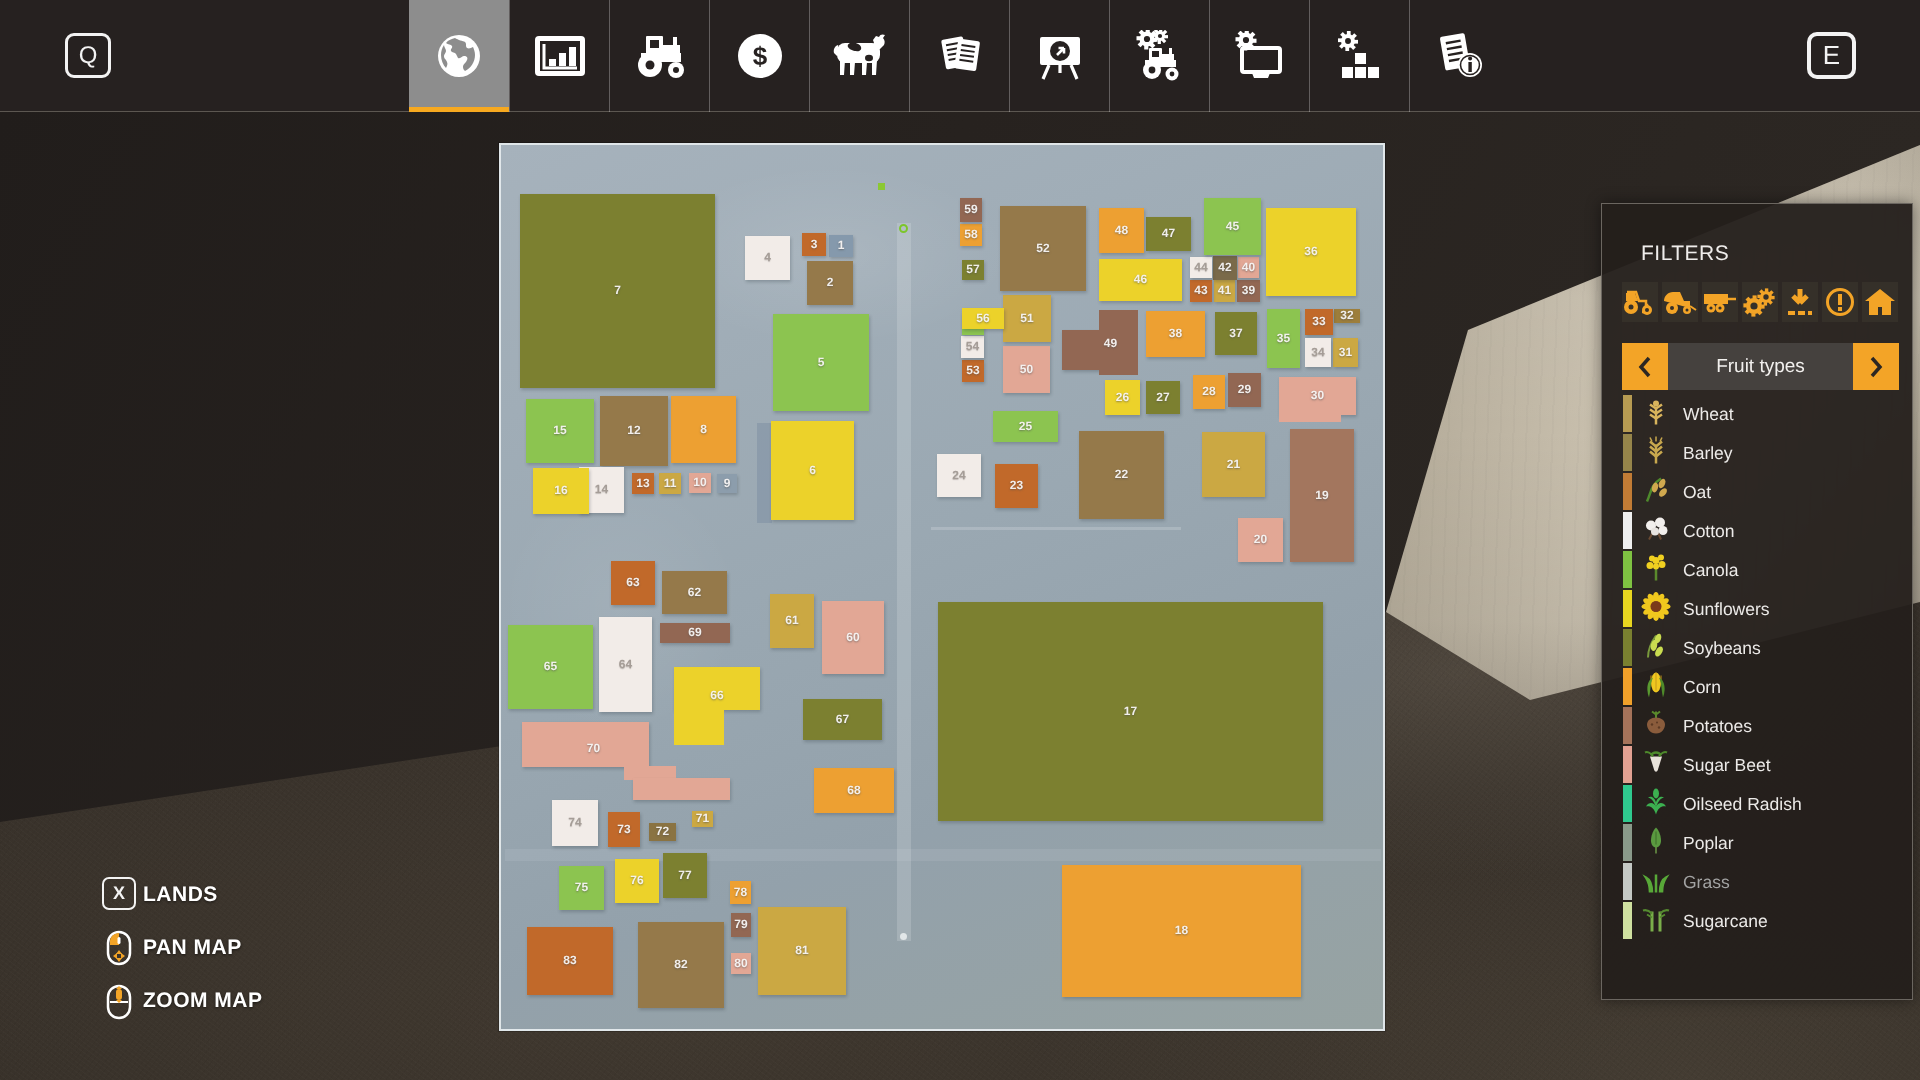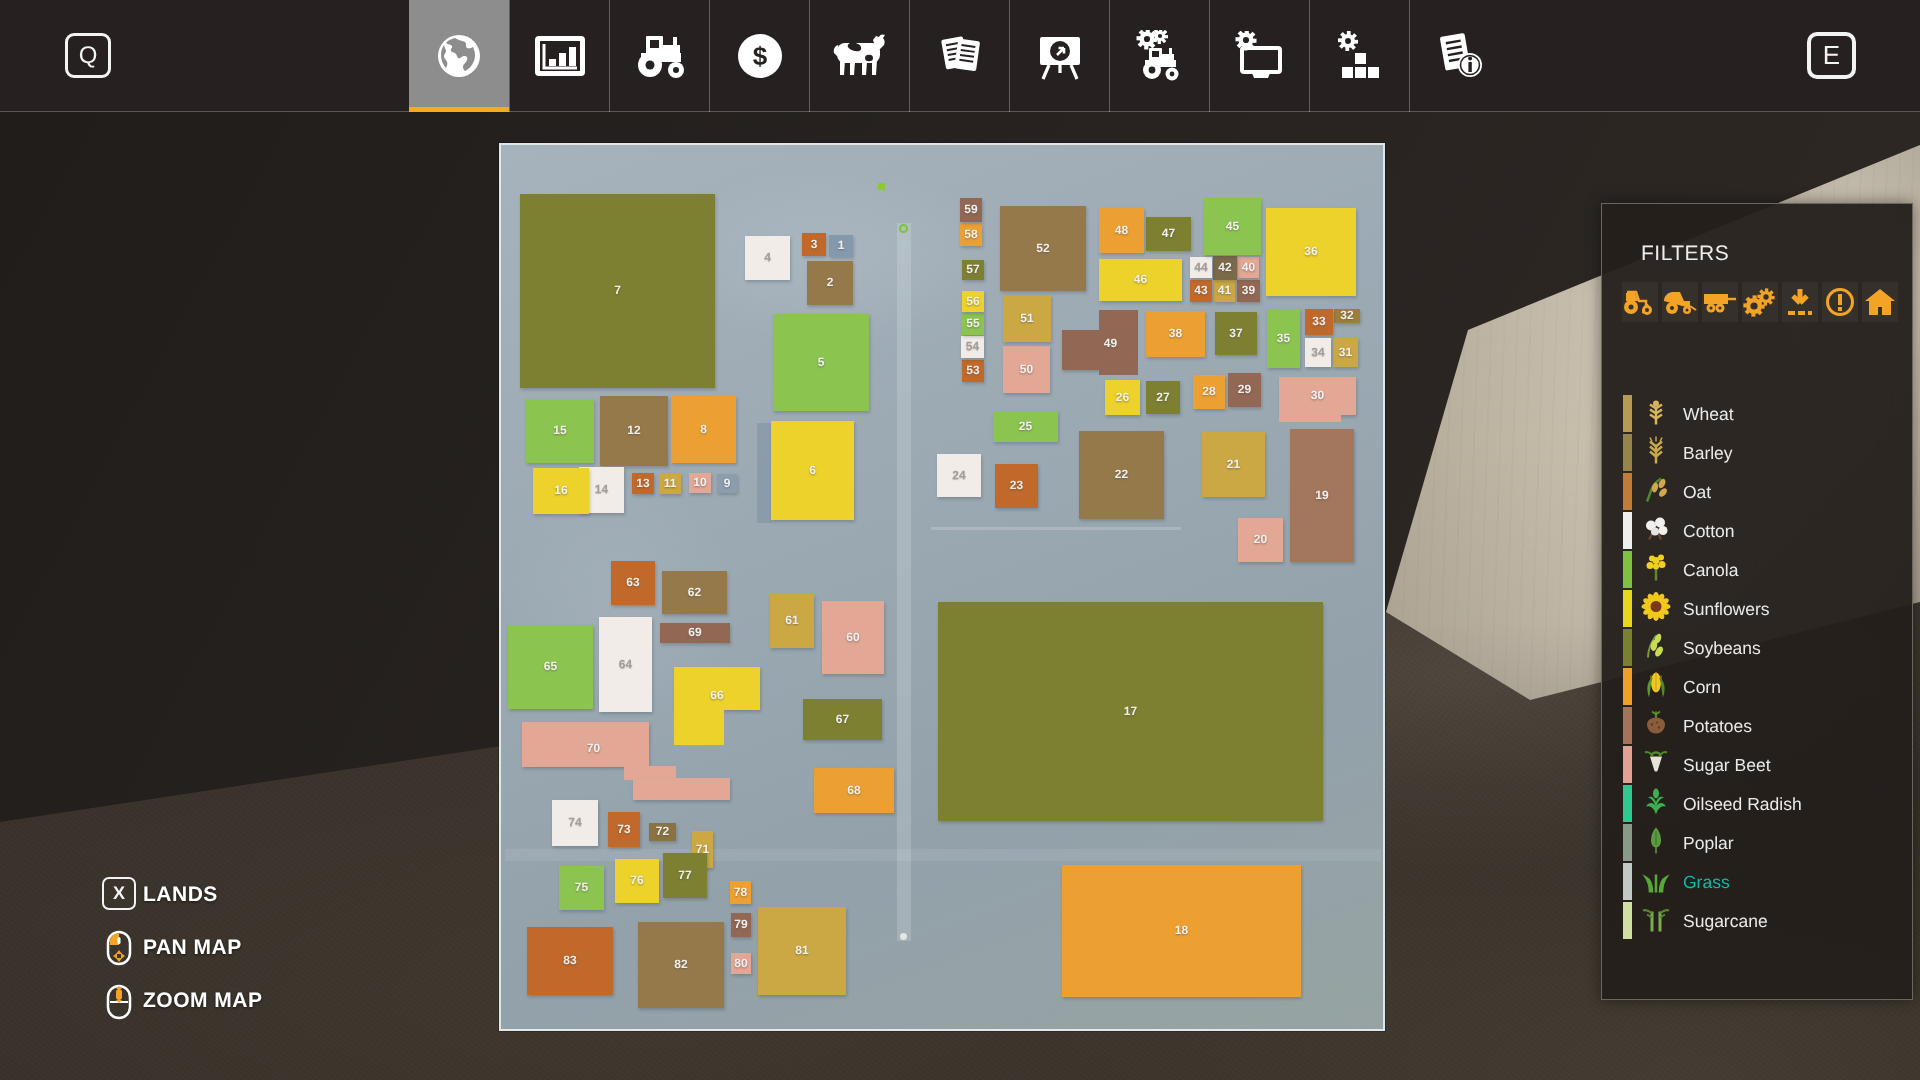--- a/index.html
+++ b/index.html
@@ -27,21 +27,21 @@
 #panel{position:absolute;transform:translateZ(0);left:1601px;top:203px;width:312px;height:797px;background:rgba(36,31,27,.95);border:1px solid #6b6660;box-shadow:0 0 14px rgba(0,0,0,.45)}
 #filters-title{position:absolute;left:39px;top:38px;font-size:21px;color:#efedeb;letter-spacing:.5px}
 .fcell{position:absolute;top:78px;width:36px;height:40px;background:#353029;display:flex;align-items:center;justify-content:center}
 #selector{position:absolute;left:20px;top:139px;width:277px;height:47px;background:#45413e}
 .selbtn{position:absolute;top:0;width:46px;height:47px;background:#f3a427;color:#2c2723;font-size:24px;font-weight:700;display:flex;align-items:center;justify-content:center}
 #seltext{position:absolute;width:100%;text-align:center;top:50%;transform:translateY(-50%);color:#f2f0ee;font-size:19px}
 .crow{position:absolute;left:20px;width:277px;height:39px}
 .cbar{position:absolute;left:1px;top:1px;width:9px;height:37px}
 .cico{position:absolute;left:19px;top:50%;transform:translateY(-50%)}
 .clab{position:absolute;left:61px;top:50%;transform:translateY(-50%);font-size:17.5px;color:#eceae8}
-.clab.dim{color:#14b8a6}
+.clab.dim{color:#a3a3a3}
 
 .help{position:absolute;transform:translateZ(0);color:#fff;font-weight:700;font-size:21px;letter-spacing:.5px;text-shadow:0 1px 3px rgba(0,0,0,.6)}
 
 </style></head><body>
 <div id="stage">
 
 <div id="wall"></div>
 
 <div id="floor"></div>
 
@@ -444,21 +444,21 @@
       </div>
 
 <div class="fld" style="left:460px;top:191px;width:23px;height:22px;background:#f2ece8">
         <div class="fn dk">54</div>
       </div>
 
 <div class="fld" style="left:461px;top:168px;width:22px;height:22px;background:#8cc450">
         <div class="fn">55</div>
       </div>
 
-<div class="fld" style="left:461px;top:146px;width:22px;height:21px;background:#ecd22a">
+<div class="fld" style="left:461px;top:163px;width:42px;height:21px;background:#ecd22a">
         <div class="fn">56</div>
       </div>
 
 <div class="fld" style="left:461px;top:115px;width:22px;height:20px;background:#7c8030">
         <div class="fn">57</div>
       </div>
 
 <div class="fld" style="left:459px;top:79px;width:22px;height:22px;background:#eda032">
         <div class="fn">58</div>
       </div>
@@ -496,21 +496,21 @@
       </div>
 
 <div class="fld" style="left:313px;top:623px;width:80px;height:45px;background:#eda032">
         <div class="fn">68</div>
       </div>
 
 <div class="fld" style="left:159px;top:478px;width:70px;height:20px;background:#926753">
         <div class="fn">69</div>
       </div>
 
-<div class="fld" style="left:191px;top:686px;width:21px;height:37px;background:#cba843">
+<div class="fld" style="left:191px;top:666px;width:21px;height:16px;background:#cba843">
         <div class="fn">71</div>
       </div>
 
 <div class="fld" style="left:148px;top:678px;width:27px;height:18px;background:#8a7342">
         <div class="fn">72</div>
       </div>
 
 <div class="fld" style="left:107px;top:667px;width:32px;height:35px;background:#c1692a">
         <div class="fn">73</div>
       </div>
@@ -663,20 +663,36 @@
           <rect x="13" y="20" width="4" height="4" fill="#f3a427"></rect>
         </svg>
       </div>
 
 <div class="fcell" style="left:260px">
         <svg width="34" height="30" viewBox="0 0 34 30">
           <path d="M17 2L2 14h4v14h9v-8h4v8h9V14h4z" fill="#f3a427"></path>
         </svg>
       </div>
 
+<div id="selector">
+
+<div class="selbtn" style="left:0">
+          <svg width="14" height="22" viewBox="0 0 14 22">
+            <path d="M11 2L3 11l8 9" stroke="#2c2723" stroke-width="3.5" fill="none"></path>
+          </svg>
+        </div>
+
+<div id="seltext">Fruit types</div>
+
+<div class="selbtn" style="right:0">
+          <svg width="14" height="22" viewBox="0 0 14 22">
+            <path d="M3 2l8 9-8 9" stroke="#2c2723" stroke-width="3.5" fill="none"></path>
+          </svg>
+        </div>
+</div>
 
 <div class="crow" style="top:190px">
         <div class="cbar" style="background:#b79b52"></div>
         <div class="cico"><svg width="30" height="30" viewBox="0 0 30 30">
             <g stroke="#d8b45c" stroke-width="2.5" fill="none">
               <path d="M15 28V10"></path>
               <path d="M15 12l-6-4M15 12l6-4M15 17l-6-4M15 17l6-4M15 22l-6-4M15 22l6-4"></path>
             </g>
             <circle cx="15" cy="7" r="3" fill="#d8b45c"></circle>
           </svg></div>

